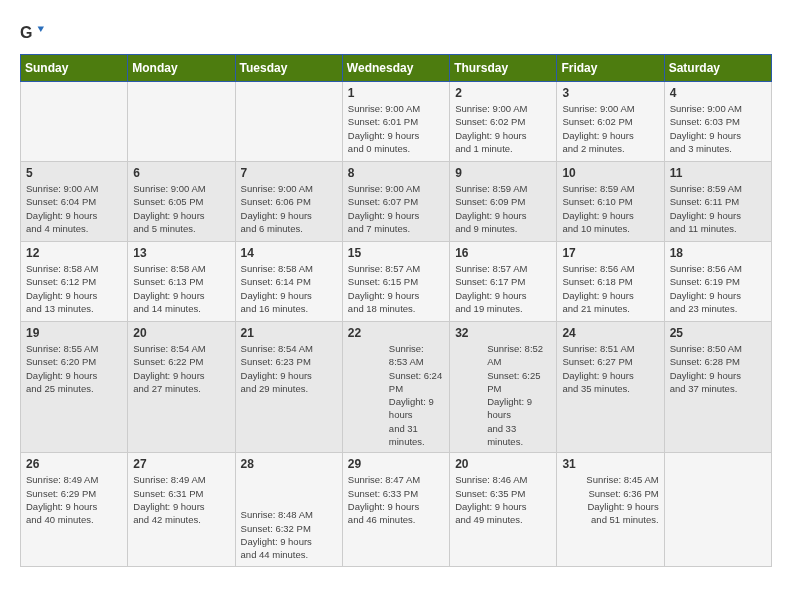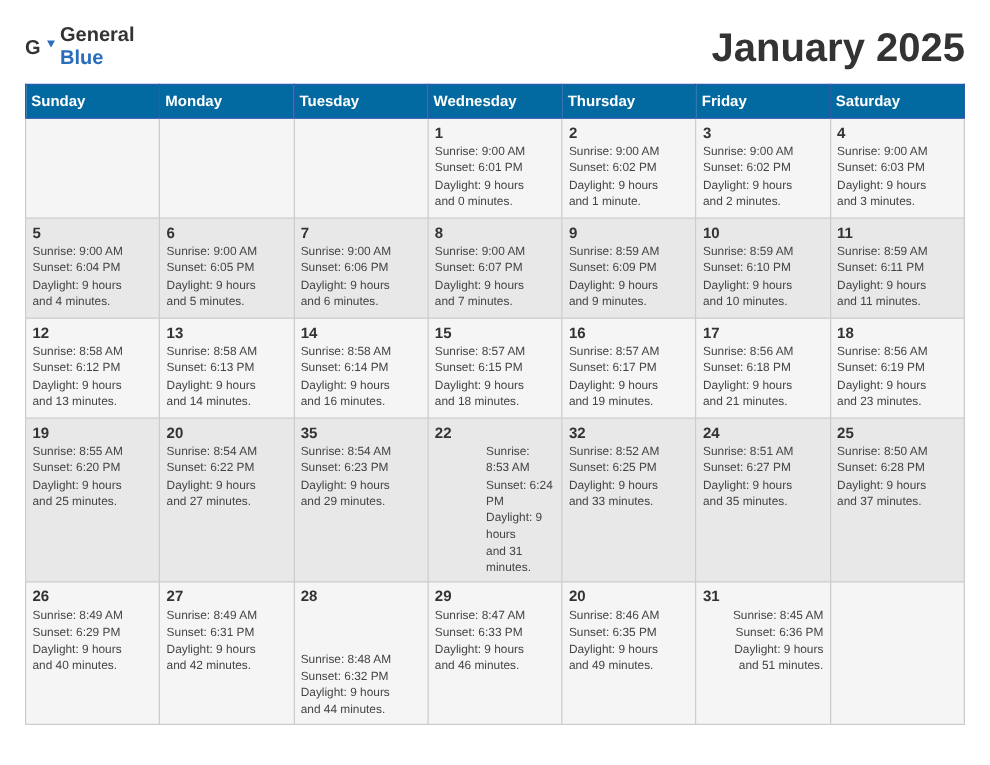--- a/index.html
+++ b/index.html
@@ -36,21 +36,21 @@
     .location {
       font-size: 14px;
       color: #555;
     }
     table {
       width: 100%;
       border-collapse: collapse;
       table-layout: fixed;
     }
     thead th {
-      background-color: #0369a1;
+      background-color: #4d7c0f;
       color: #fff;
       font-size: 12px;
       font-weight: bold;
       padding: 6px 4px;
       text-align: left;
       border: 1px solid #2a5aaa;
     }
     tbody tr {
       vertical-align: top;
     }
@@ -83,27 +83,22 @@
 <body>
 
 <div class="header">
   <div class="logo">
     <div class="logo-icon">
       <svg viewBox="0 0 30 30" xmlns="http://www.w3.org/2000/svg">
         <text x="0" y="22" font-size="20" font-weight="bold" fill="#333">G</text>
         <polygon points="22,8 30,8 26,15" fill="#2a6ebb"></polygon>
       </svg>
     </div>
-    <div>
-      <div style="font-size:16px;font-weight:bold;color:#333;line-height:1.1;">General</div>
-      <div style="font-size:16px;font-weight:bold;color:#2a6ebb;line-height:1.1;">Blue</div>
-    </div>
   </div>
   <div class="title-section">
-    <div class="month-title">January 2025</div>
   </div>
 </div>
 
 <table>
   <thead>
     <tr>
     <th>Sunday</th>
         <th>Monday</th>
         <th>Tuesday</th>
         <th>Wednesday</th>
@@ -257,36 +252,36 @@
 and 25 minutes.</div>
         </td>
         <td>
           <span class="day-num">20</span>
           <div class="cell-info" style="white-space: pre-line;">Sunrise: 8:54 AM
 Sunset: 6:22 PM
 Daylight: 9 hours
 and 27 minutes.</div>
         </td>
         <td>
-          <span class="day-num">35</span>
+          <span class="day-num">21</span>
           <div class="cell-info" style="white-space: pre-line;">Sunrise: 8:54 AM
 Sunset: 6:23 PM
 Daylight: 9 hours
 and 29 minutes.</div>
         </td>
         <td>
           <span class="day-num">22</span>
           <div class="cell-info" style="white-space: pre-line; margin-left: 41px;">Sunrise: 8:53 AM
 Sunset: 6:24 PM
 Daylight: 9 hours
 and 31 minutes.</div>
         </td>
         <td>
           <span class="day-num">32</span>
-          <div class="cell-info" style="white-space: pre-line;">Sunrise: 8:52 AM
+          <div class="cell-info" style="white-space: pre-line; margin-left: 32px;">Sunrise: 8:52 AM
 Sunset: 6:25 PM
 Daylight: 9 hours
 and 33 minutes.</div>
         </td>
         <td>
           <span class="day-num">24</span>
           <div class="cell-info" style="white-space: pre-line;">Sunrise: 8:51 AM
 Sunset: 6:27 PM
 Daylight: 9 hours
 and 35 minutes.</div>

